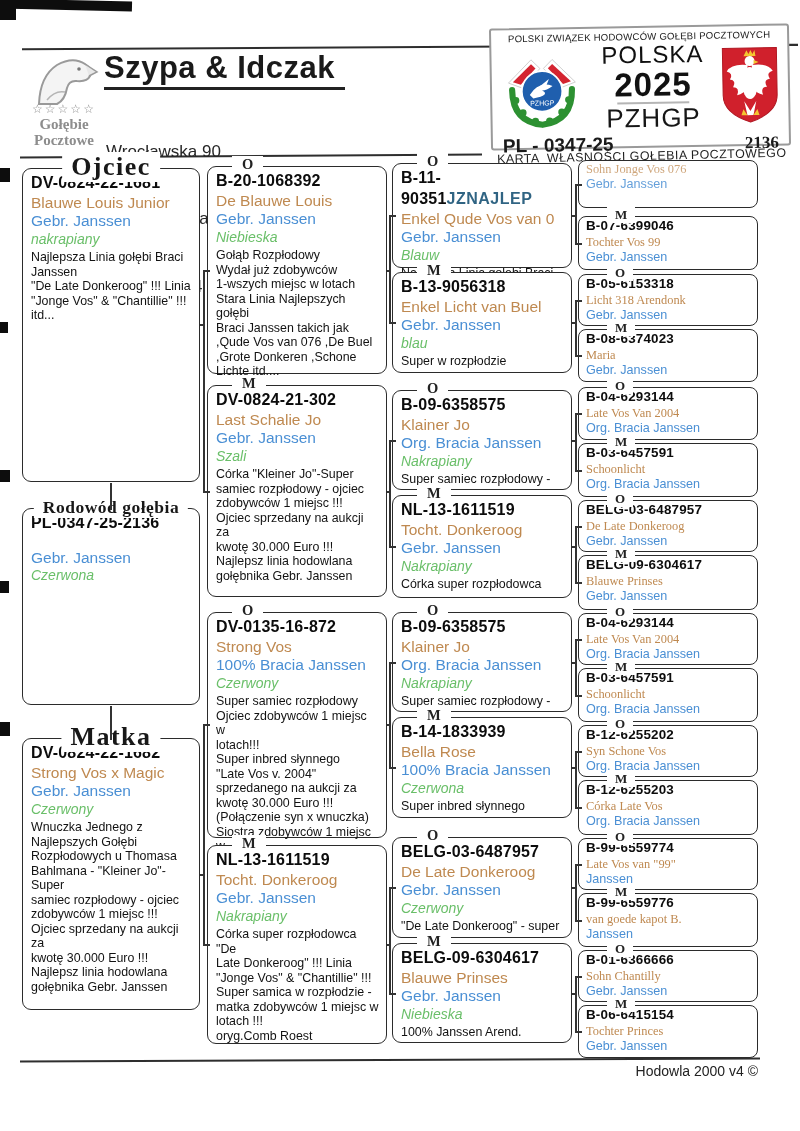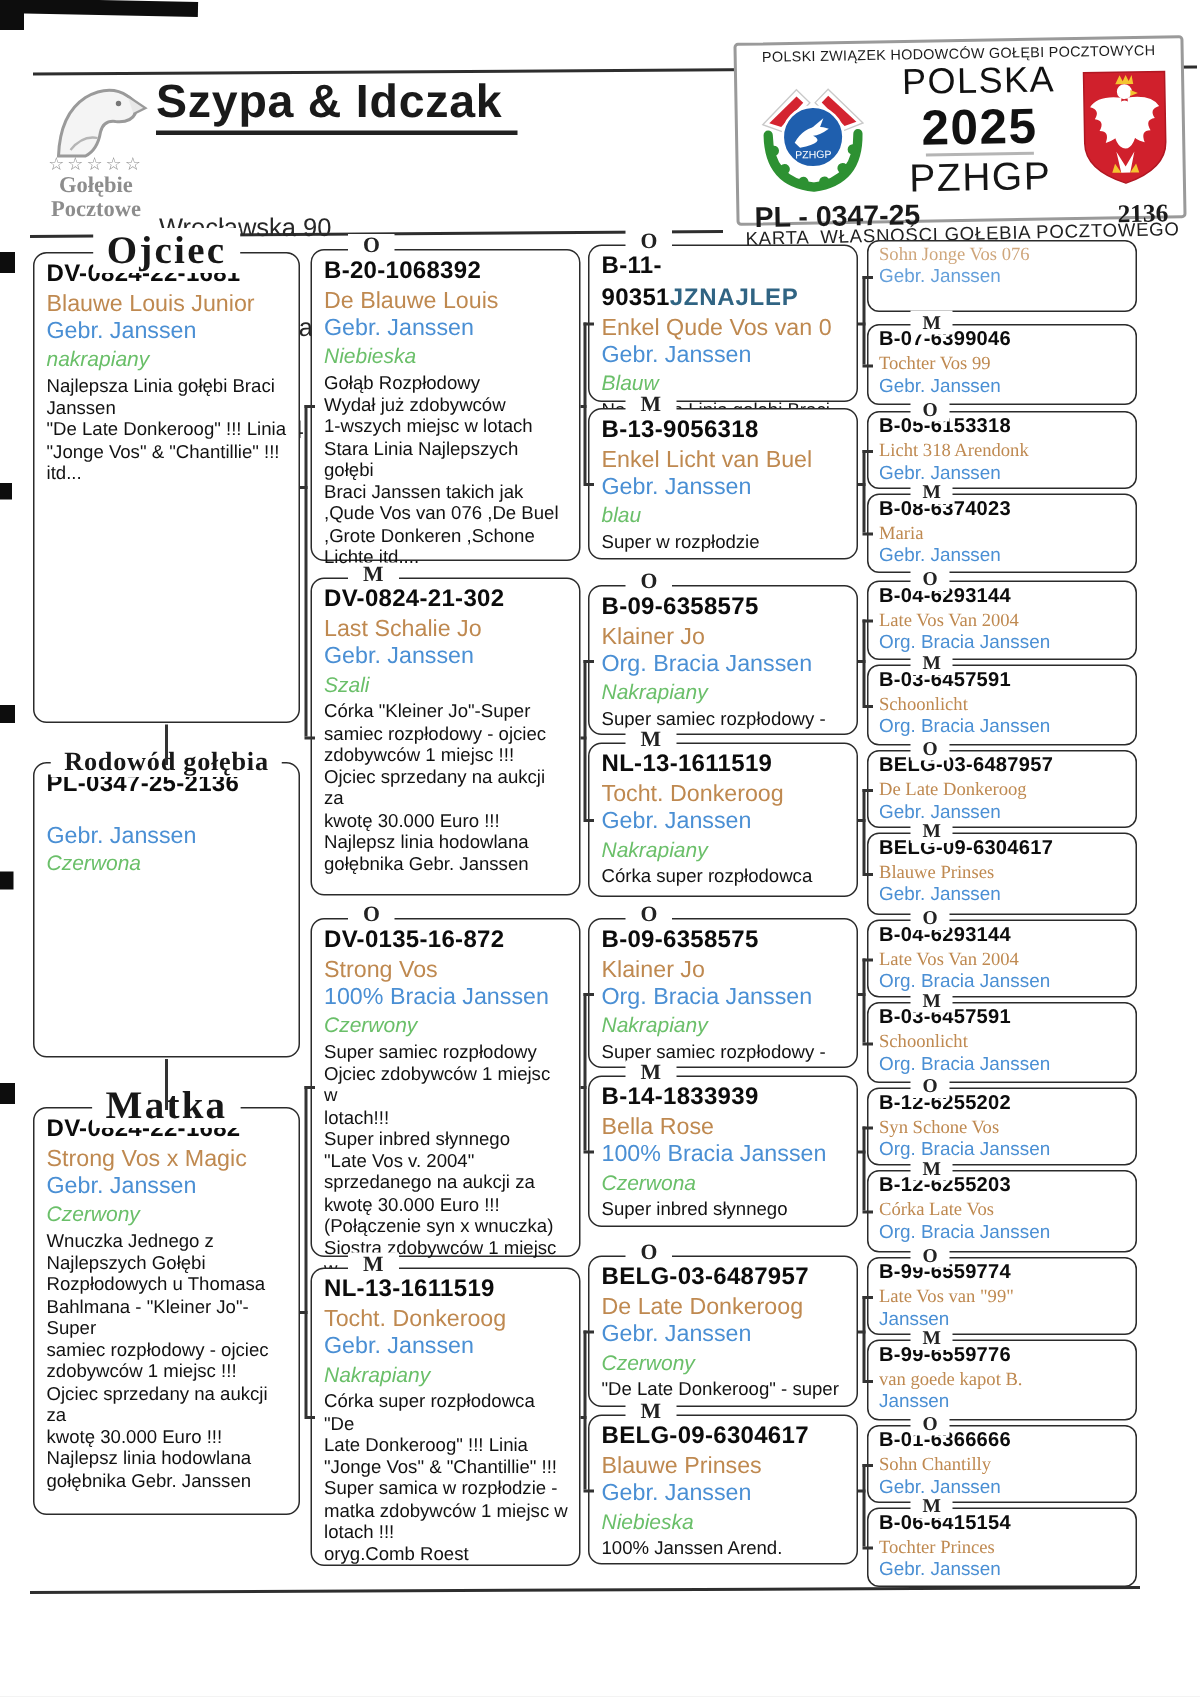--- a/index.html
+++ b/index.html
@@ -420,20 +420,21 @@
   </div>
 
   <div class="box small" style="left:578px;top:1005px;width:180px;height:53px;">
     <span class="marker">M</span>
     <div class="ring">B-06-6415154</div>
     <div class="name c-name">Tochter Princes</div>
     <div class="breeder c-breeder">Gebr. Janssen</div>
   </div>
 
   <div class="rule" style="left:20px;top:1059px;width:740px;transform:rotate(-0.25deg);"></div>
+  <div class="footer">Hodowla 2000 v4 ©</div>
 
 <div class="conn" style="left: 203px; top: 270px; width: 1.5px; height: 221px;"></div>
     <div class="conn" style="left: 203px; top: 270px; width: 7px; height: 1.5px;"></div>
     <div class="conn" style="left: 203px; top: 491px; width: 7px; height: 1.5px;"></div>
     <div class="conn" style="left: 200px; top: 324px; width: 4.5px; height: 1.5px;"></div>
     <div class="conn" style="left: 203px; top: 724px; width: 1.5px; height: 220px;"></div>
     <div class="conn" style="left: 203px; top: 724px; width: 7px; height: 1.5px;"></div>
     <div class="conn" style="left: 203px; top: 944px; width: 7px; height: 1.5px;"></div>
     <div class="conn" style="left: 200px; top: 874px; width: 4.5px; height: 1.5px;"></div>
     <div class="conn" style="left: 389px; top: 215px; width: 1.5px; height: 107px;"></div>

